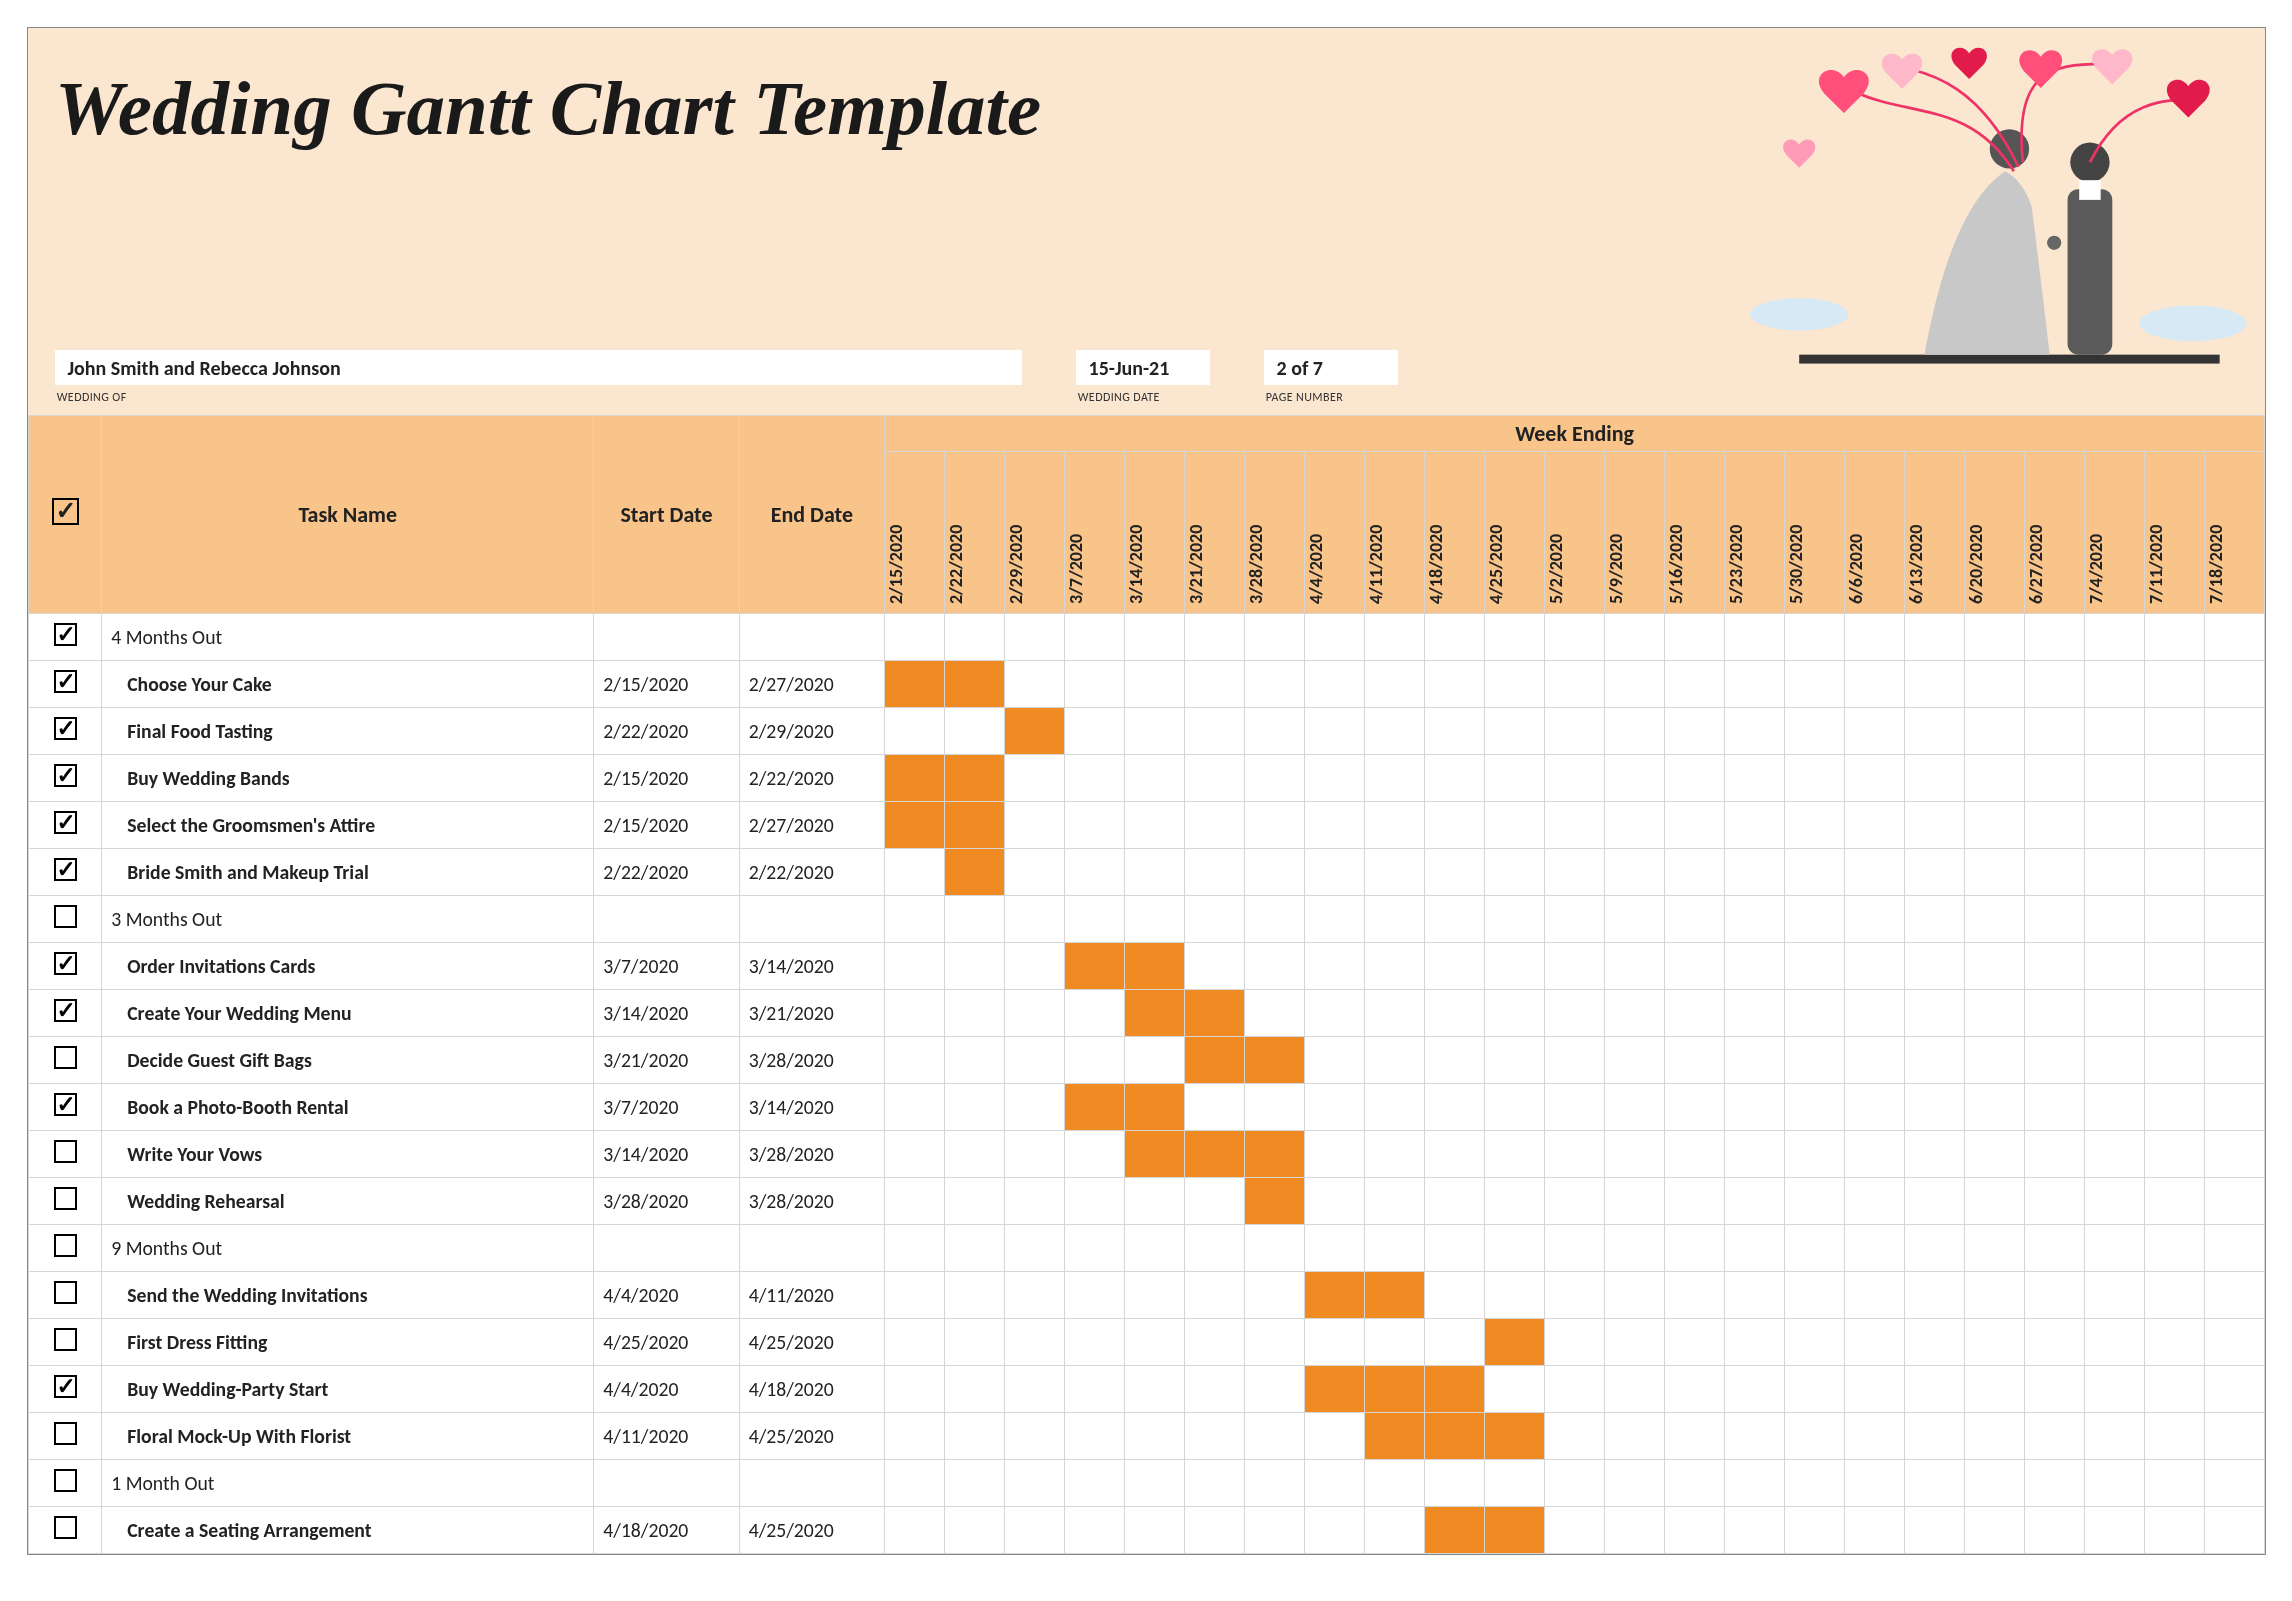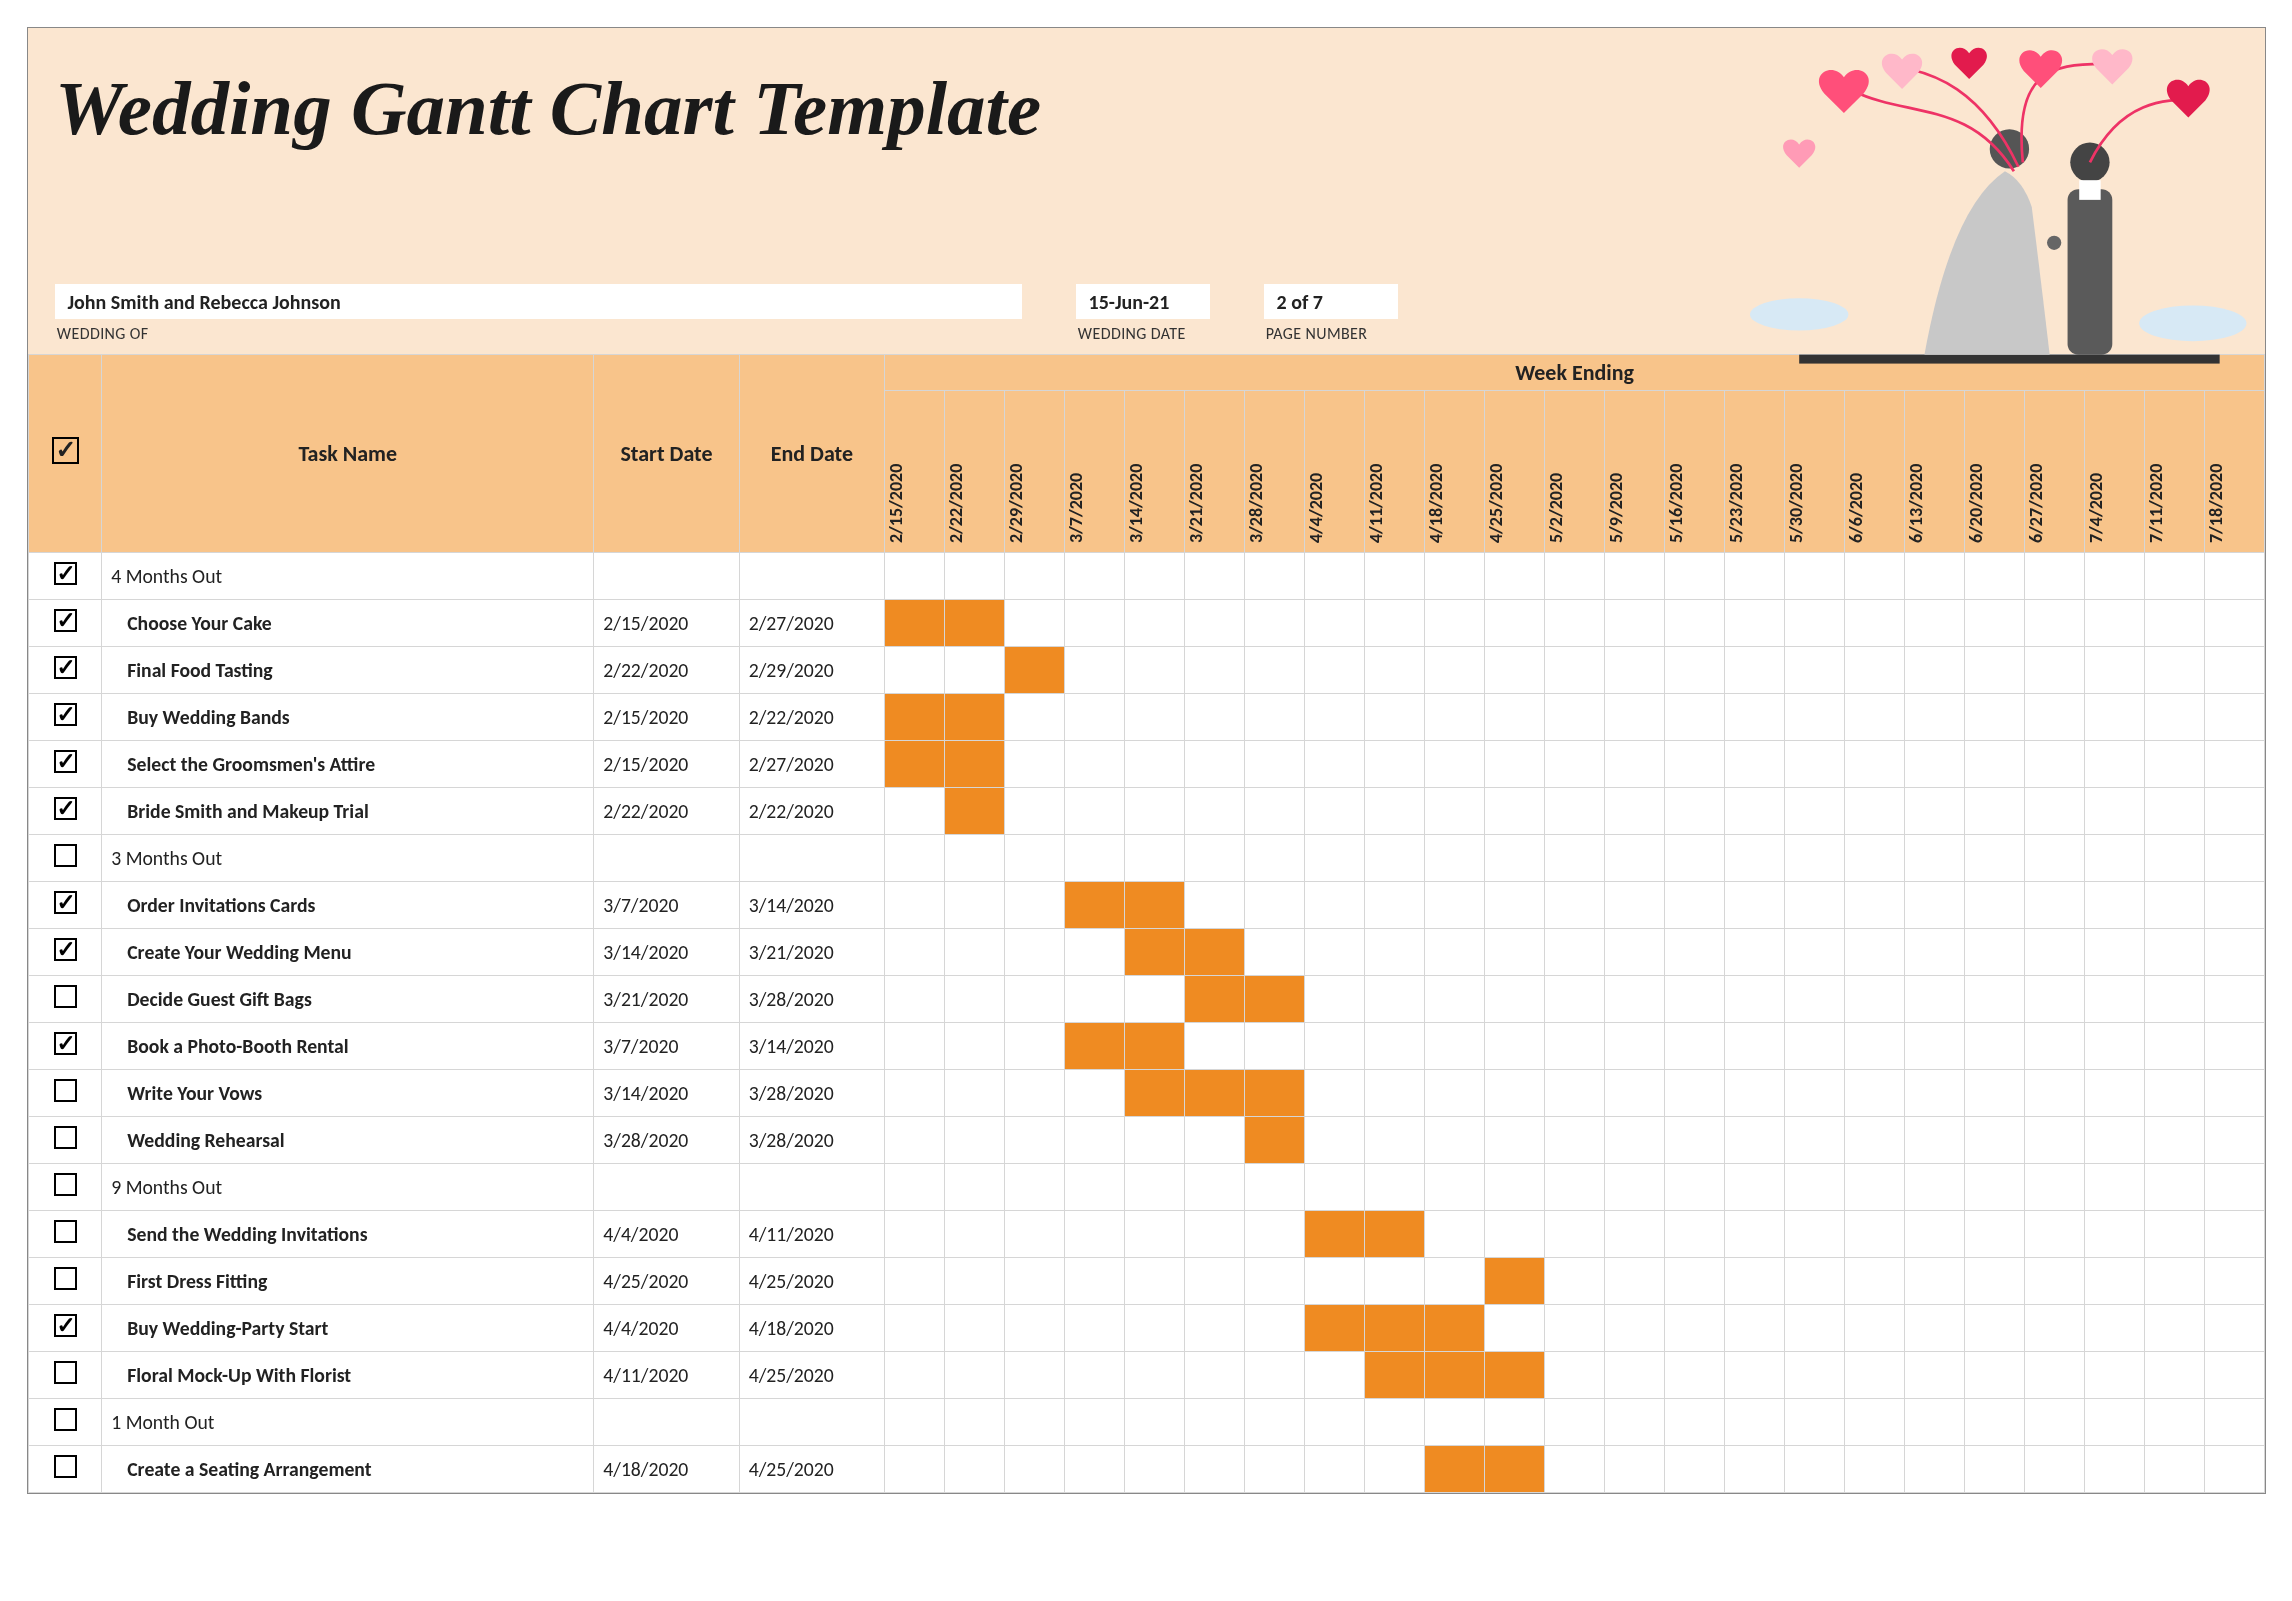--- a/index.html
+++ b/index.html
@@ -11,21 +11,21 @@
     font-size: 18px;
     color: #222;
   }
   .sheet {
     border: 0.9px solid #888;
     width: 2239px;
   }
   .banner {
     background: #fbe6d0;
     position: relative;
-    height: 326px;
+    height: 387px;
   }
   .title {
     font-family: "Brush Script MT", "Segoe Script", cursive;
     font-size: 77px;
     font-weight: 700;
     color: #1a1a1a;
     padding: 36px 0 0 27px;
     font-style: italic;
   }
   .illus {
@@ -47,21 +47,21 @@
   .info-val {
     background: #fff;
     padding: 5.4px 12.5px;
     font-weight: 700;
     font-size: 20px;
     min-width: 134px;
     display: block;
   }
   .info-val.wide { min-width: 967px; }
   .info-lbl {
-    font-size: 16px;
+    font-size: 12px;
     padding: 5.4px 1.8px 0 1.8px;
     color: #333;
     letter-spacing: 0.4px;
   }
   table {
     border-collapse: collapse;
     width: 100%;
     table-layout: fixed;
   }
   th, td {

